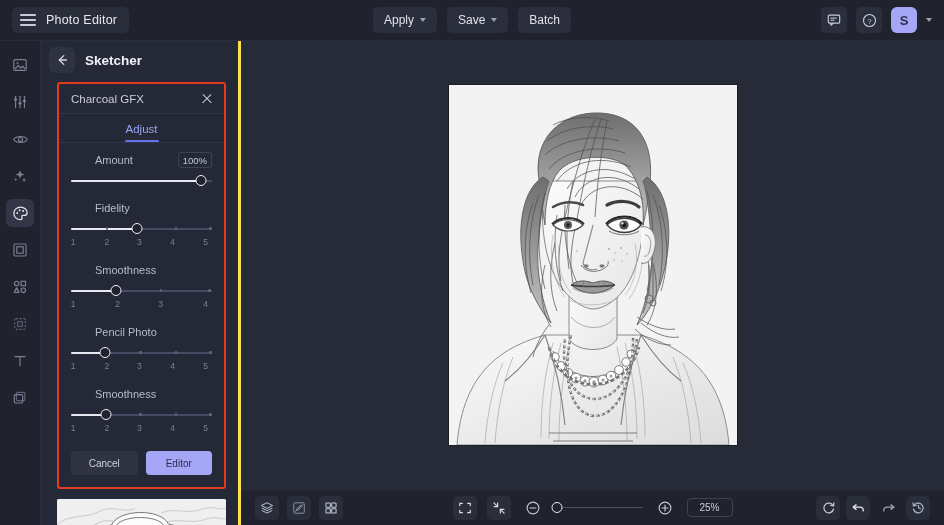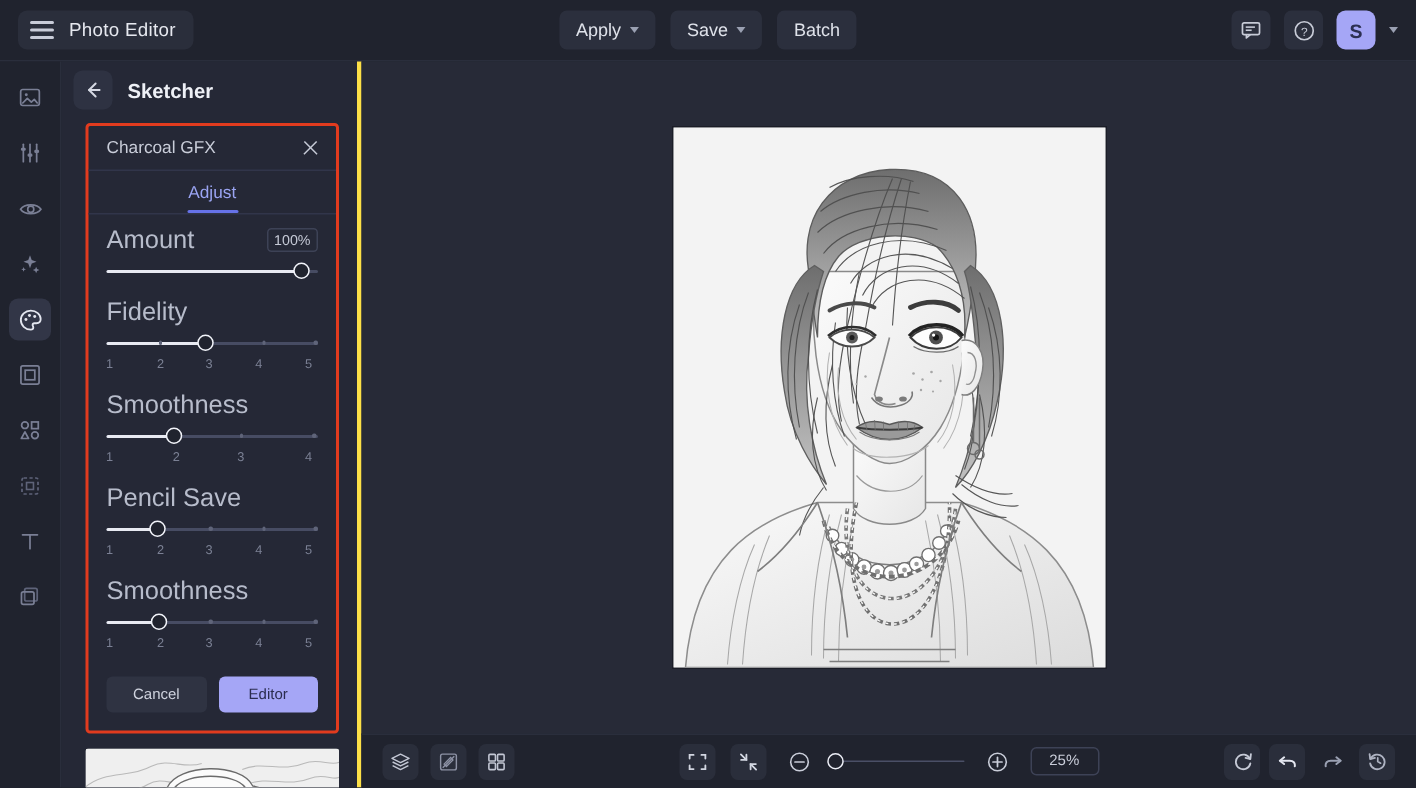--- a/index.html
+++ b/index.html
@@ -101,21 +101,21 @@
   }
   .tab.active{color:#9aa4f2;}
   .tab.active:after{
     content:"";position:absolute;left:50%;transform:translateX(-50%);bottom:0;
     width:34px;height:2px;background:#6672e8;border-radius:1px;
   }
 
   .ctrls{padding:8px 12px 0 12px;}
   .ctrl{margin-bottom:12px;}
   .ctrl-top{display:flex;align-items:center;justify-content:space-between;height:18px;margin-bottom:6px;}
-  .ctrl-label{font-size:17px;color:#b7bccb;}
+  .ctrl-label{font-size:11px;color:#b7bccb;margin-left:24px;}
   .valbox{
     min-width:34px;height:16px;border:1px solid #3d4256;border-radius:3px;
     display:flex;align-items:center;justify-content:center;
     font-size:9.5px;color:#c5c9d6;padding:0 4px;
   }
 
   .slider{position:relative;height:12px;margin:2px 0 2px;}
   .track{
     position:absolute;left:0;right:0;top:5px;height:1.6px;background:#474c63;border-radius:1px;
   }
@@ -379,21 +379,21 @@
             <div class="ticklabels">
               <span style="left:1.5%">1</span>
               <span style="left:33%">2</span>
               <span style="left:63.5%">3</span>
               <span style="left:95.5%">4</span>
             </div>
           </div>
 
           <div class="ctrl">
             <div class="ctrl-top">
-              <span class="ctrl-label">Pencil Save</span>
+              <span class="ctrl-label">Pencil Photo</span>
             </div>
             <div class="slider">
               <div class="track"></div>
               <div class="fill" style="width:23%"></div>
               <div class="tickdot" style="left:48.5%"></div>
               <div class="tickdot" style="left:73.5%"></div>
               <div class="tickdot" style="left:98%"></div>
               <div class="knob" style="left:24%"></div>
             </div>
             <div class="ticklabels">

